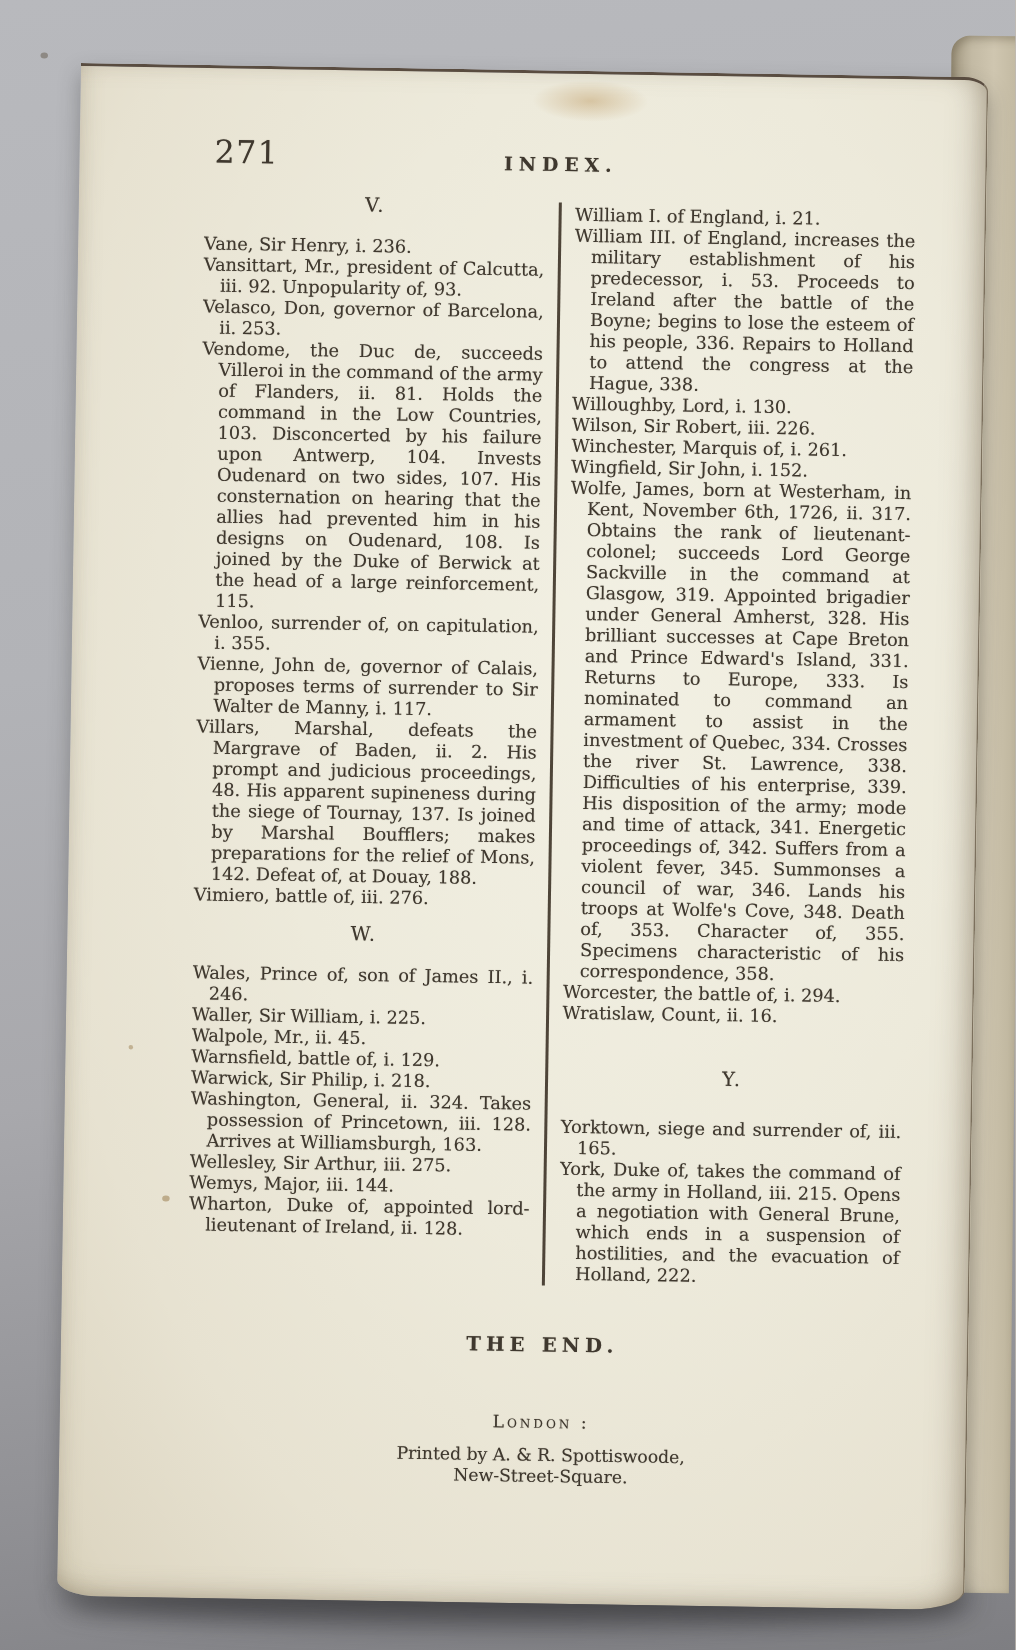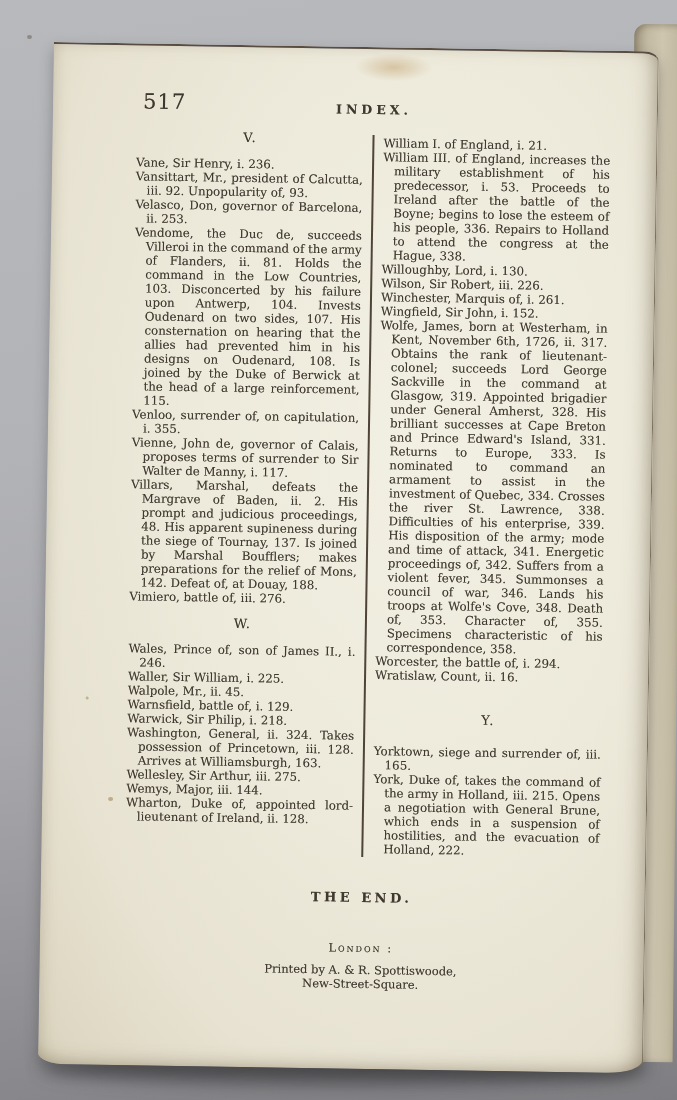--- a/index.html
+++ b/index.html
@@ -112,21 +112,21 @@
 
   <div class="book-page">
 
     <div class="stain-top"></div>
     <div class="speck-1"></div>
     <div class="speck-2"></div>
 
     <div class="content">
 
       <div class="pagehead">
-        <span class="page-number">517</span>
+        <span class="page-number">271</span>
         <span class="index-title">INDEX.</span>
       </div>
 
       <div class="cols">
         <div class="col col-left">
             <p class="section-head">V.</p>
             <p class="entry">Vane, Sir Henry, i. 236.</p>
             <p class="entry">Vansittart, Mr., president of Calcutta, iii. 92. Unpopularity of, 93.</p>
             <p class="entry">Velasco, Don, governor of Barcelona, ii. 253.</p>
             <p class="entry">Vendome, the Duc de, succeeds Villeroi in the command of the army of Flanders, ii. 81. Holds the command in the Low Countries, 103. Disconcerted by his failure upon Antwerp, 104. Invests Oudenard on two sides, 107. His consternation on hearing that the allies had prevented him in his designs on Oudenard, 108. Is joined by the Duke of Berwick at the head of a large reinforcement, 115.</p>

